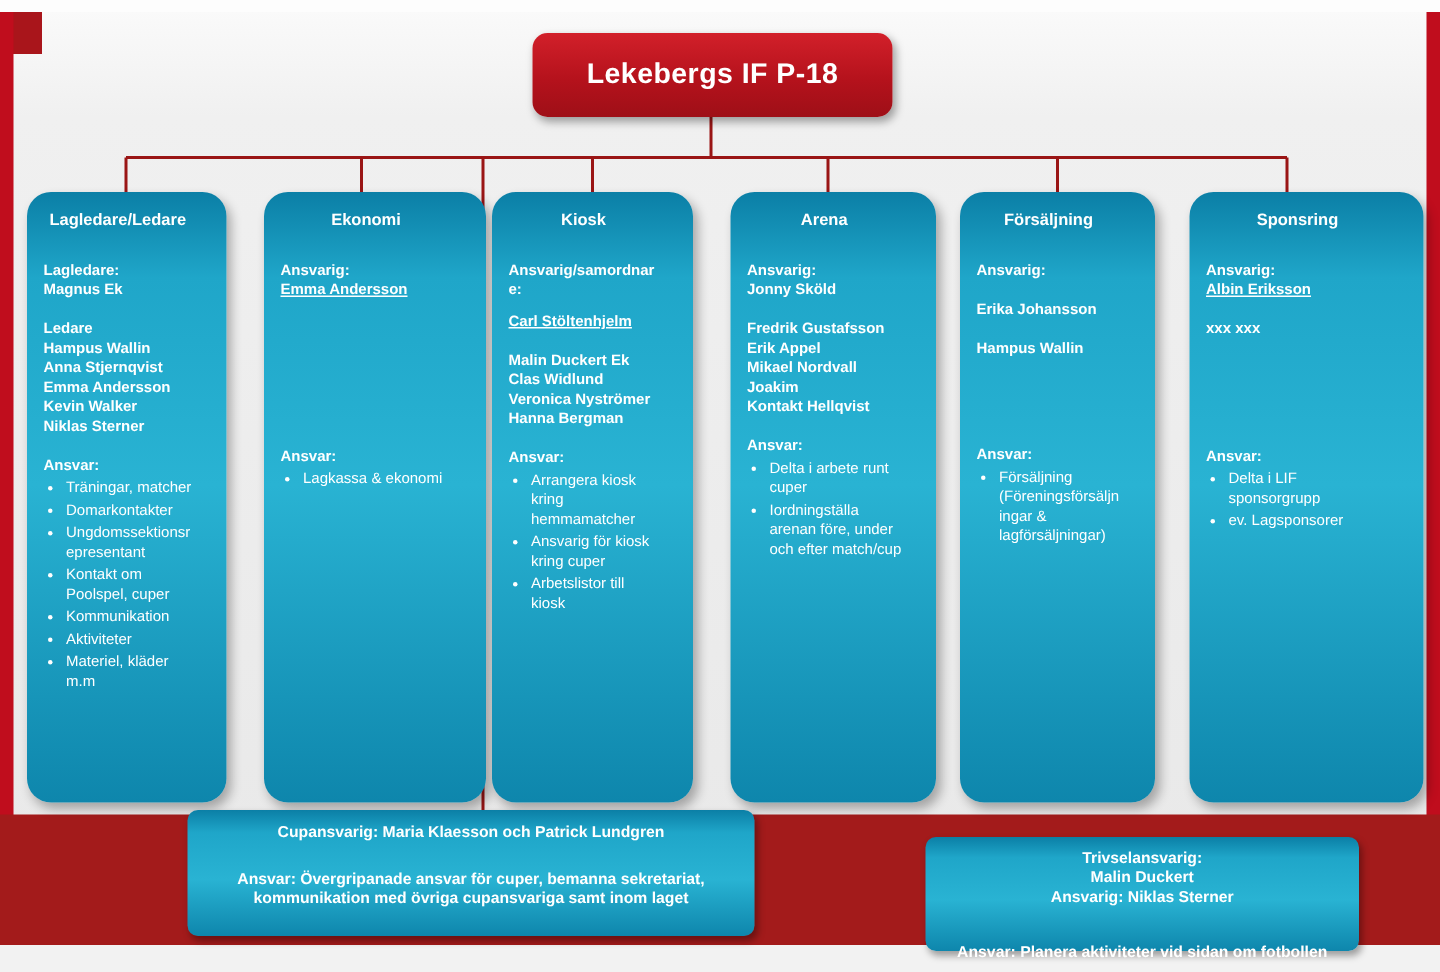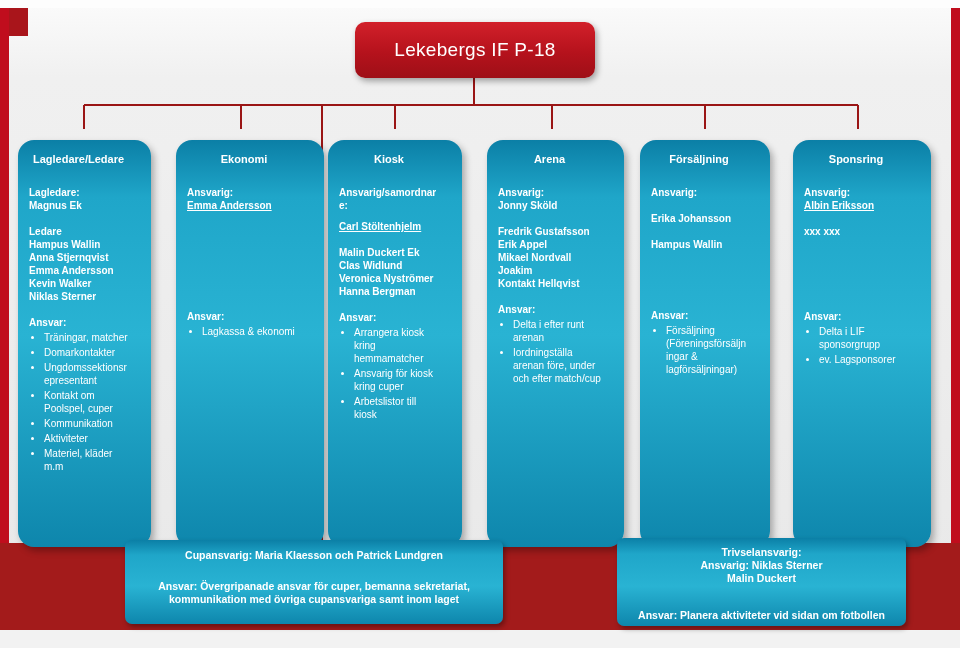--- a/index.html
+++ b/index.html
@@ -10,41 +10,41 @@
   .corner-square{position:absolute;left:0;top:8px;width:28px;height:28px;background:#a9151b;}
   .edge-bar{position:absolute;top:8px;width:9px;height:640px;background:#c00d1d;}
   .edge-left{left:0;}
   .edge-right{right:0;}
   .band{position:absolute;left:0;top:543px;width:960px;height:87px;background:#a31b1b;z-index:1;}
   .band-below{position:absolute;left:0;top:630px;width:960px;height:18px;background:#f2f2f2;}
   .title-box{position:absolute;left:355px;top:22px;width:240px;height:56px;border-radius:10px;
     background:linear-gradient(180deg,#d2202a 0%,#b5121c 55%,#9e0f17 100%);
     box-shadow:2px 3px 6px rgba(0,0,0,.35);
     display:flex;align-items:center;justify-content:center;
-    font-size:19px;font-weight:normal;letter-spacing:.3px;z-index:3;}
+    font-size:19px;font-weight:bold;letter-spacing:.3px;z-index:3;}
   .conn{position:absolute;background:#9a1515;z-index:1;}
-  .org-box{position:absolute;top:140px;height:407px;border-radius:16px;box-sizing:border-box;
+  .org-box{position:absolute;top:128px;height:407px;border-radius:16px;box-sizing:border-box;
     background:linear-gradient(180deg,#0b7fa6 0%,#1fa6c9 14%,#29b3d3 48%,#0e86ac 100%);
     box-shadow:3px 4px 7px rgba(0,0,0,.3);
     padding:12px 23px 10px 11px;font-size:10px;line-height:1.3;z-index:2;}
   .hdr{text-align:center;font-weight:bold;font-size:11px;margin-bottom:20px;}
   .ln{min-height:13px;font-weight:bold;overflow-wrap:break-word;}
   .ln.r{font-weight:bold;}
   .u{text-decoration:underline;}
   .mt8{margin-top:8px;}
   .spacer{width:100%;}
   ul.bullets{margin:2px 0 0 0;padding:0 0 0 15px;font-weight:normal;}
   ul.bullets li{margin-bottom:2px;overflow-wrap:break-word;}
   .bottom-box{position:absolute;box-sizing:border-box;border-radius:7px;
     background:linear-gradient(180deg,#0b7fa6 0%,#1fa6c9 18%,#29b3d3 55%,#0e86ac 100%);
     box-shadow:2px 3px 5px rgba(0,0,0,.35);
     text-align:center;font-weight:bold;font-size:10.5px;line-height:1.25;z-index:2;color:#fff;}
   .bl-box{left:125px;top:540px;width:378px;height:84px;padding:9px 14px;}
   .bl-title{margin-bottom:18px;}
-  .br-box{left:617px;top:538px;width:289px;height:88px;padding:8px 10px;}
+  .br-box{left:617px;top:558px;width:289px;height:76px;padding:8px 10px;}
   .br-last{margin-top:24px;}
 </style>
 </head>
 <body>
 
 <div class="stage">
 
   <div class="top-strip"></div>
   <div class="corner-square"></div>
   <div class="edge-bar edge-left"></div>
@@ -125,58 +125,58 @@
     <div class="ln r">Jonny Sköld</div>
     <div class="ln"></div>
     <div class="ln">Fredrik Gustafsson</div>
     <div class="ln">Erik Appel</div>
     <div class="ln">Mikael Nordvall</div>
     <div class="ln">Joakim</div>
     <div class="ln">Kontakt Hellqvist</div>
     <div class="ln"></div>
     <div class="ln r">Ansvar:</div>
     <ul class="bullets">
-      <li>Delta i efter runt arenan</li>
+      <li>Delta i arbete runt cuper</li>
       <li>Iordningställa arenan före, under och efter match/cup</li>
     </ul>
   </div>
 
   <div class="org-box" style="left:640px;width:130px">
     <div class="hdr">Försäljning</div>
     <div class="ln">Ansvarig:</div>
     <div class="ln"></div>
     <div class="ln r">Erika Johansson</div>
     <div class="ln"></div>
     <div class="ln">Hampus Wallin</div>
     <div class="spacer" style="height:58px"></div>
     <div class="ln r">Ansvar:</div>
     <ul class="bullets">
       <li>Försäljning (Föreningsförsäljningar &amp; lagförsäljningar)</li>
     </ul>
   </div>
 
-  <div class="org-box" style="left:793px;width:138px">
+  <div class="org-box" style="left:793px;width:156px">
     <div class="hdr">Sponsring</div>
     <div class="ln">Ansvarig:</div>
     <div class="ln u">Albin Eriksson</div>
     <div class="ln"></div>
     <div class="ln r">xxx xxx</div>
     <div class="spacer" style="height:72px"></div>
     <div class="ln r">Ansvar:</div>
     <ul class="bullets">
       <li>Delta i LIF sponsorgrupp</li>
       <li>ev. Lagsponsorer</li>
     </ul>
   </div>
 
   <div class="bottom-box bl-box">
     <div class="bl-title">Cupansvarig: Maria Klaesson och Patrick Lundgren</div>
     <div>Ansvar: Övergripanade ansvar för cuper, bemanna sekretariat, kommunikation med övriga cupansvariga samt inom laget</div>
   </div>
 
   <div class="bottom-box br-box">
     <div>Trivselansvarig:</div>
+    <div>Malin Duckert</div>
     <div>Ansvarig: Niklas Sterner</div>
-    <div>Malin Duckert</div>
     <div class="br-last">Ansvar: Planera aktiviteter vid sidan om fotbollen</div>
   </div>
 
 </div>
 
 </body></html>

